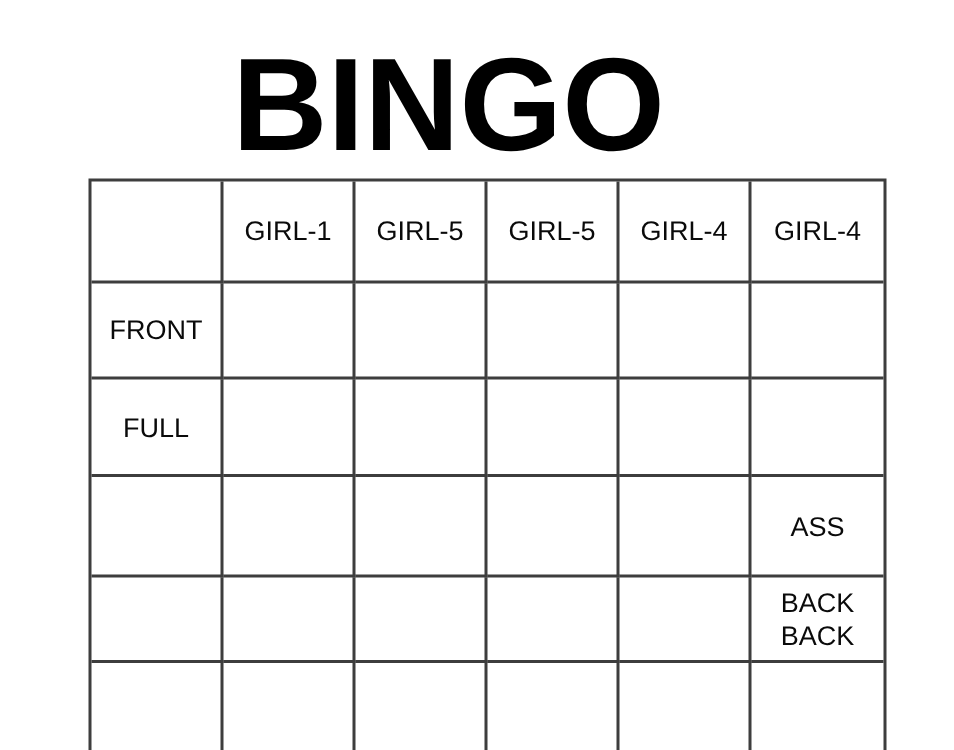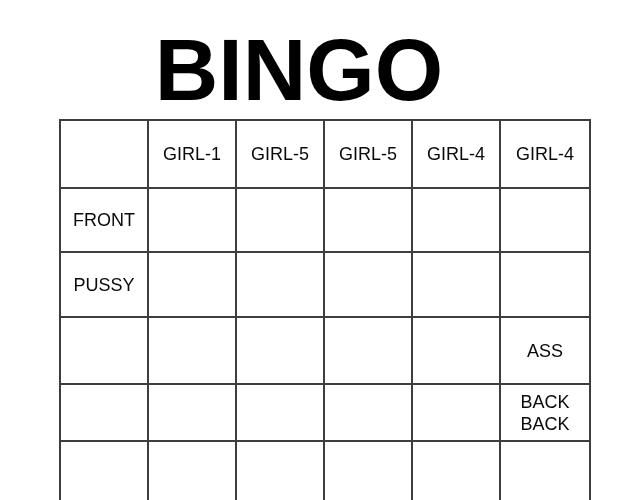--- a/index.html
+++ b/index.html
@@ -73,21 +73,21 @@
     <div class="cell">GIRL-4</div>
     <div class="cell">GIRL-4</div>
 
     <div class="cell">FRONT</div>
     <div class="cell"></div>
     <div class="cell"></div>
     <div class="cell"></div>
     <div class="cell"></div>
     <div class="cell"></div>
 
-    <div class="cell">PUSSY</div>
+    <div class="cell">FULL</div>
     <div class="cell"></div>
     <div class="cell"></div>
     <div class="cell"></div>
     <div class="cell"></div>
     <div class="cell"></div>
 
     <div class="cell"></div>
     <div class="cell"></div>
     <div class="cell"></div>
     <div class="cell"></div>

